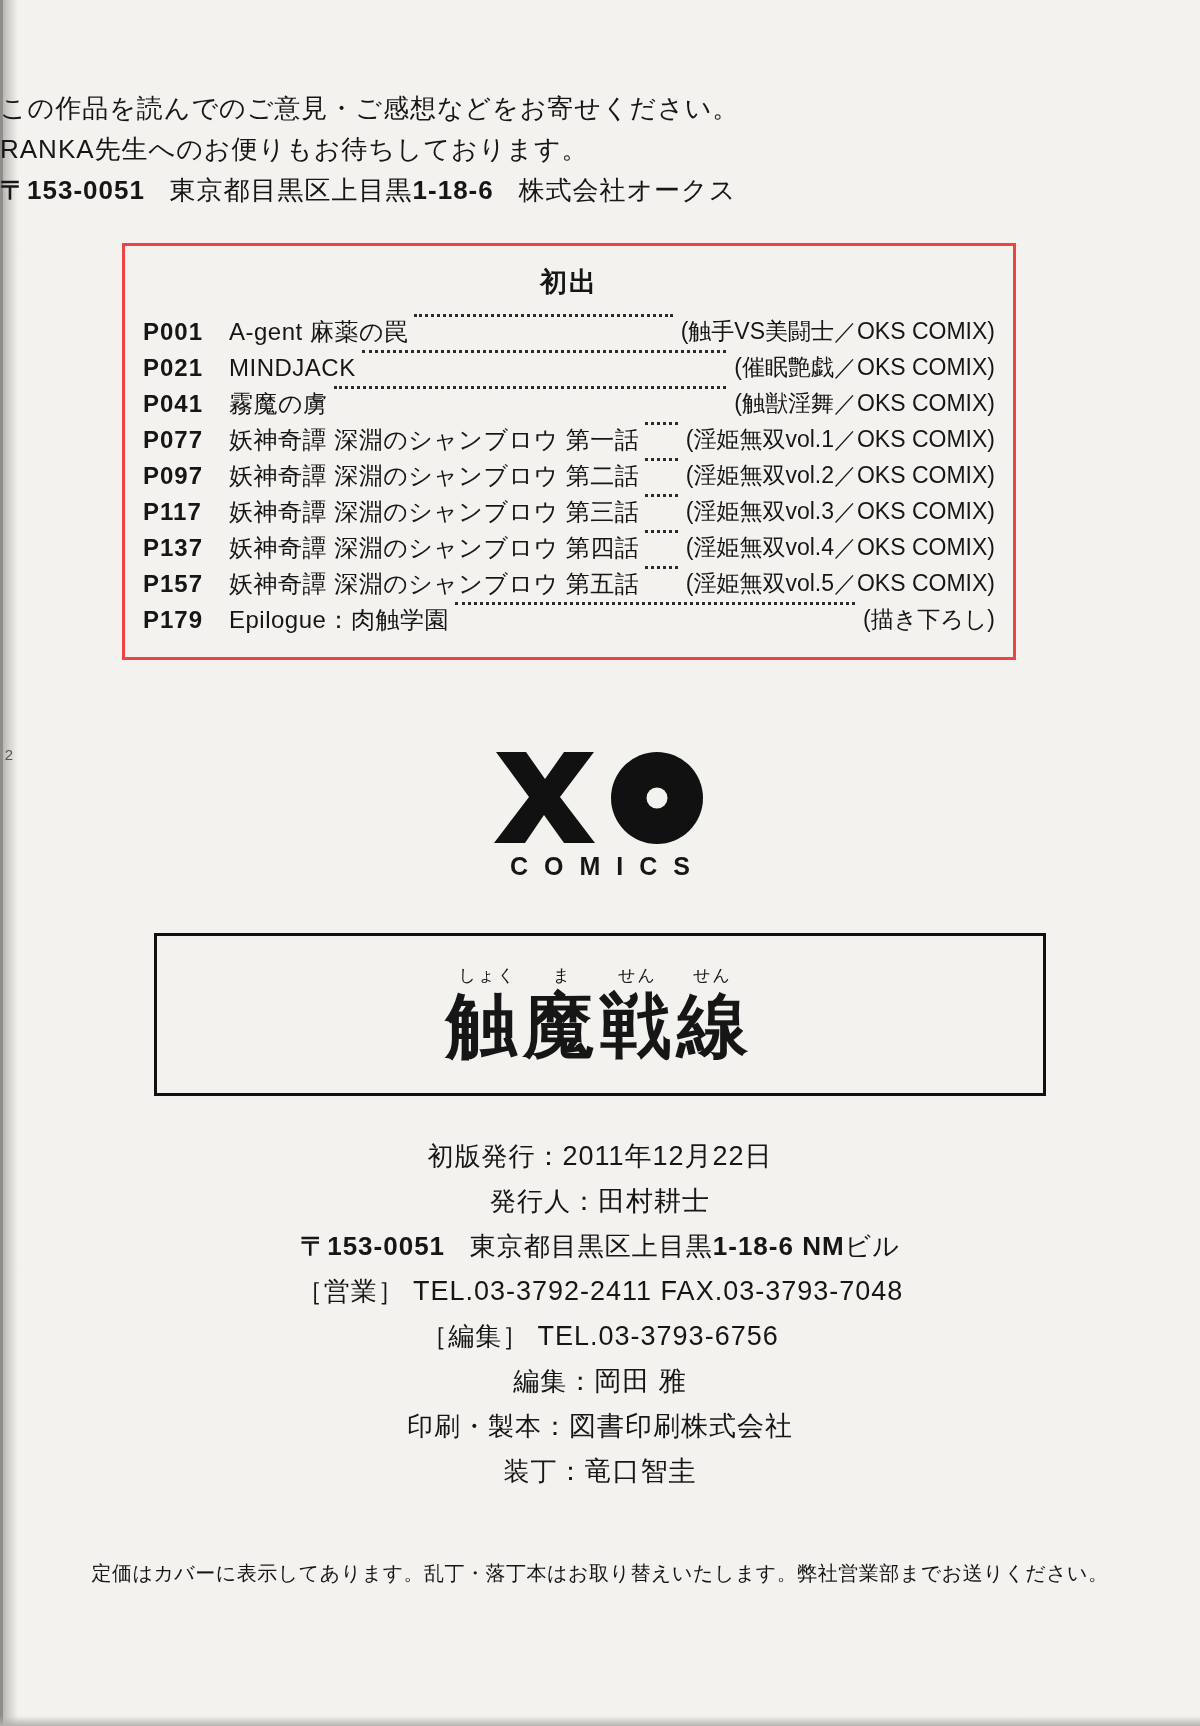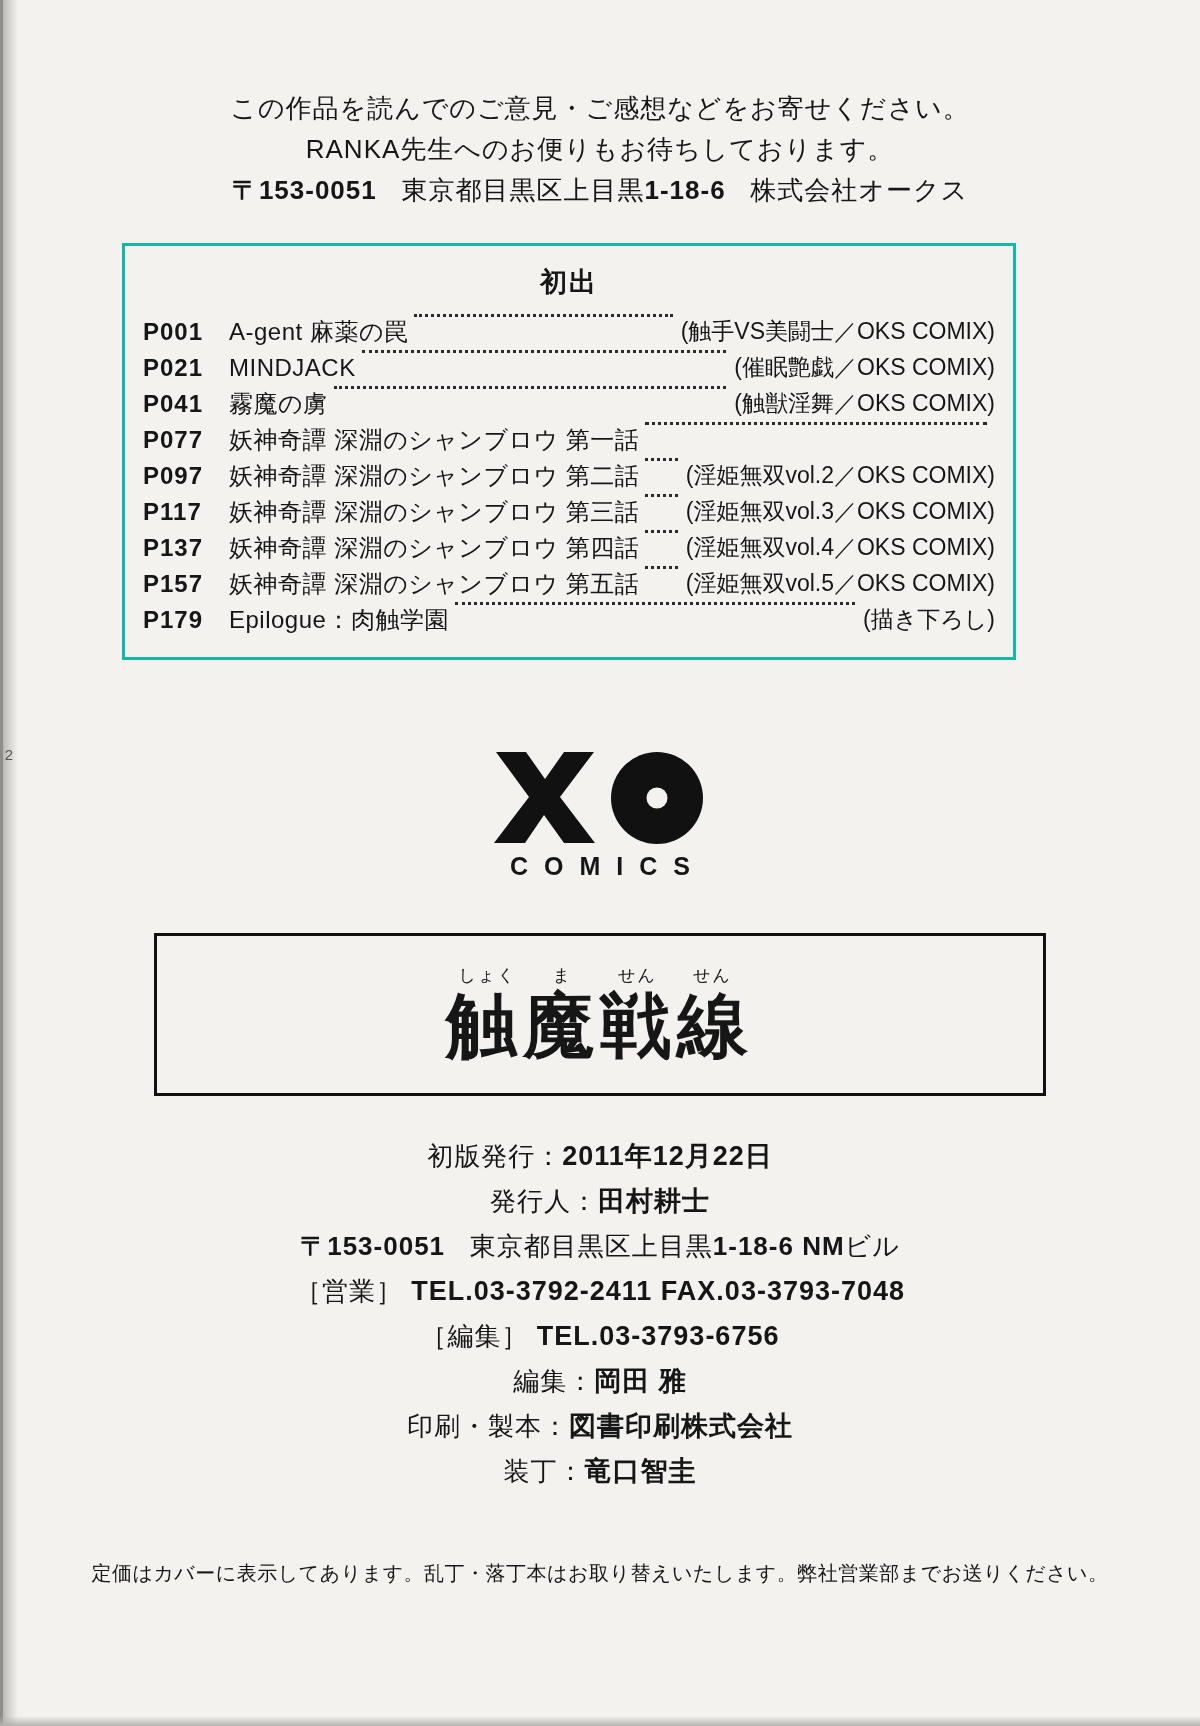--- a/index.html
+++ b/index.html
@@ -19,28 +19,28 @@
   .scan-edge-bottom{
     position:absolute;left:0;bottom:0;width:100%;height:10px;
     background:linear-gradient(to top,#b5b3af 0,rgba(243,242,239,0) 100%);
   }
   .edge-mark{
     position:absolute;left:2px;top:748px;font-size:15px;color:#555;line-height:14px;width:14px;text-align:center;
   }
   .content{position:relative;padding-top:88px;}
 
   
-  .header{ text-align:center; font-size:26px; line-height:41px; letter-spacing:1px;}
+  .header{ text-align:left; font-size:26px; line-height:41px; letter-spacing:1px;}
   .header .addr-line{font-size:26px;}
   .b{font-weight:bold;}
 
   
   .toc-box{
     width:852px;margin:32px auto 0 122px;
-    border:3px solid #14b8a6;
+    border:3px solid #ef4444;
     padding:14px 18px 20px 18px;
   }
   .toc-title{text-align:center;font-weight:bold;font-size:27px;margin:4px 0 14px 0;letter-spacing:2px;}
   .toc-row{display:flex;align-items:flex-start;font-size:24px;line-height:35px;margin-top:1px;}
   .toc-page{font-weight:bold;width:86px;flex:none;letter-spacing:1px;}
   .toc-name{flex:none;white-space:nowrap;letter-spacing:0.5px;}
   .toc-leader{flex:1;border-bottom:3px dotted #2a2a2a;margin:0 8px 9px 6px;min-width:18px;}
   .toc-src{flex:none;white-space:nowrap;font-size:23px;}
 
   
@@ -60,21 +60,21 @@
   .furigana{width:300px;margin:0 auto;display:flex;}
   .furigana span{flex:1;font-size:17px;letter-spacing:2px;}
   .book-title{font-size:71px;font-weight:bold;letter-spacing:6px;line-height:74px;margin-top:2px;}
   .author-line{margin-top:16px;}
   .author-label{font-size:29px;}
   .author-name{font-size:43px;font-weight:bold;letter-spacing:2px;}
 
   
   .pub{margin-top:38px;text-align:center;}
   .pub-row{font-size:26px;line-height:45px;letter-spacing:1px;}
-  .pub-row .val{font-weight:bold;font-size:27px;}
+  .pub-row .val{font-weight:normal;font-size:27px;}
   .pub-row.big-val .val{font-size:31px;}
   .pub-row .num{font-weight:bold;}
 
   
   .footer{margin-top:64px;text-align:center;}
   .f-line1,.f-line3,.f-line4{font-size:20px;line-height:31px;letter-spacing:0.5px;}
 </style>
 </head>
 <body>
 
@@ -112,20 +112,21 @@
     <div class="toc-row">
       <span class="toc-page">P041</span>
       <span class="toc-name">霧魔の虜</span>
       <span class="toc-leader"></span>
       <span class="toc-src">(触獣淫舞／OKS COMIX)</span>
     </div>
     <div class="toc-row">
       <span class="toc-page">P077</span>
       <span class="toc-name">妖神奇譚 深淵のシャンブロウ 第一話</span>
       <span class="toc-leader"></span>
+      <span class="toc-src">(淫姫無双vol.1／OKS COMIX)</span>
     </div>
     <div class="toc-row">
       <span class="toc-page">P097</span>
       <span class="toc-name">妖神奇譚 深淵のシャンブロウ 第二話</span>
       <span class="toc-leader"></span>
       <span class="toc-src">(淫姫無双vol.2／OKS COMIX)</span>
     </div>
     <div class="toc-row">
       <span class="toc-page">P117</span>
       <span class="toc-name">妖神奇譚 深淵のシャンブロウ 第三話</span>

